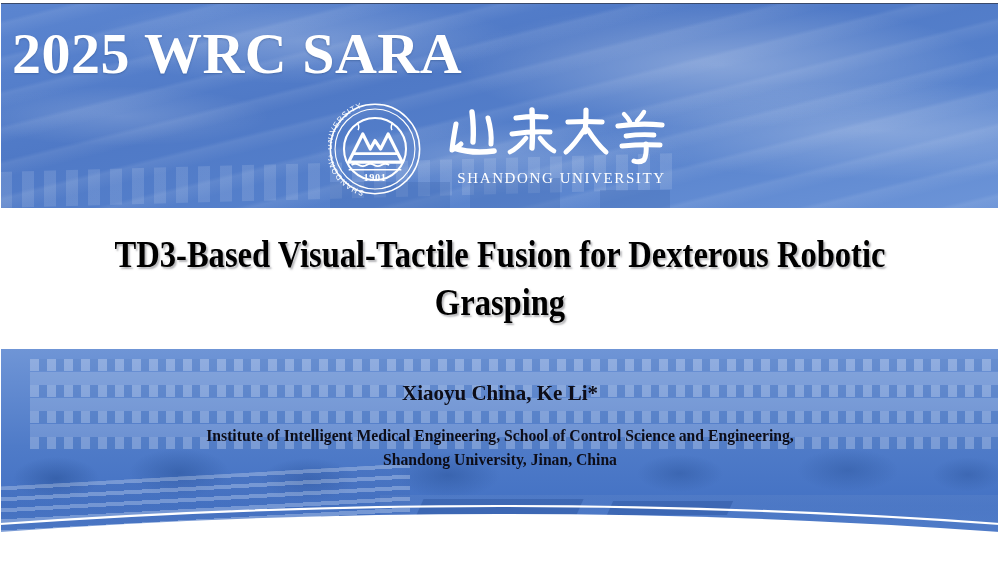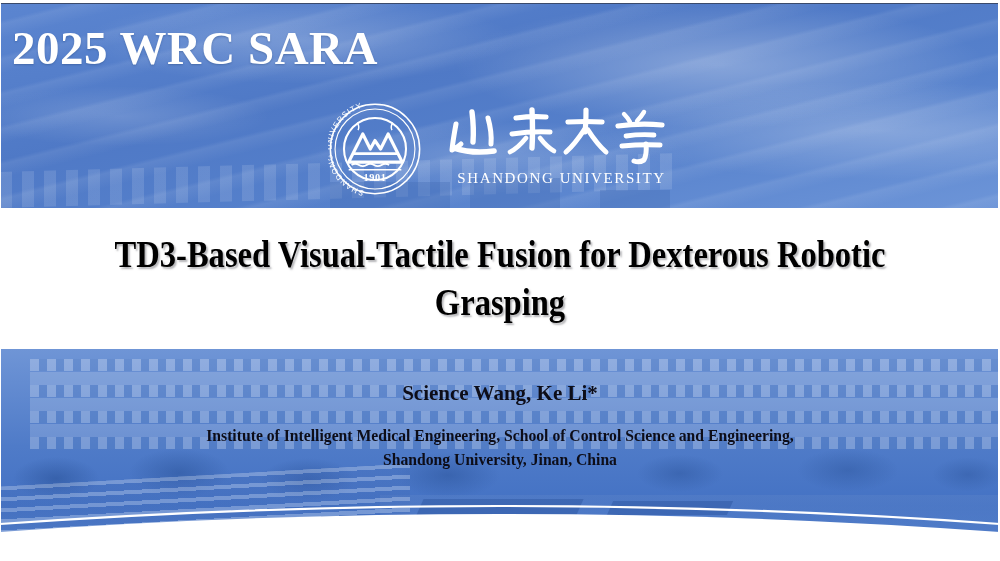--- a/index.html
+++ b/index.html
@@ -94,21 +94,21 @@
     bottom: 0;
     background: rgba(70,110,180,.35);
   }
   .roof-a { left: 330px; width: 120px; height: 26px; }
   .roof-b { left: 470px; width: 90px;  height: 30px; }
   .roof-c { left: 600px; width: 70px;  height: 18px; }
 
   .conf-title {
     position: absolute;
     left: 12px; top: 20px;
-    font-size: 47px;
+    font-size: 58px;
     font-weight: 700;
     color: #ffffff;
     letter-spacing: 0.5px;
     line-height: 1.05;
     white-space: nowrap;
     text-shadow: 0 1px 2px rgba(30,60,110,.35);
   }
 
   
   .logo-lockup {
@@ -377,21 +377,21 @@
     </div>
     <div class="hedge"></div>
     <div class="hedge-right"></div>
     <div class="plaza"></div>
     <div class="plaza-slab slab-a"></div>
     <div class="plaza-slab slab-b"></div>
     <div class="stairs"></div>
   </div>
 
   <div class="authors">
-    <div class="author-line">Science Wang, Ke Li*</div>
+    <div class="author-line">Xiaoyu China, Ke Li*</div>
     <div class="affiliation">
       <div>Institute of Intelligent Medical Engineering, School of Control Science and Engineering,</div>
       <div>Shandong University, Jinan, China</div>
     </div>
   </div>
 
   <svg class="arc-wrap" viewBox="0 0 1000 70" preserveAspectRatio="none">
 
     <path d="M0,41 Q500,5 1000,41 L1000,70 L0,70 Z" fill="#ffffff"></path>
 

